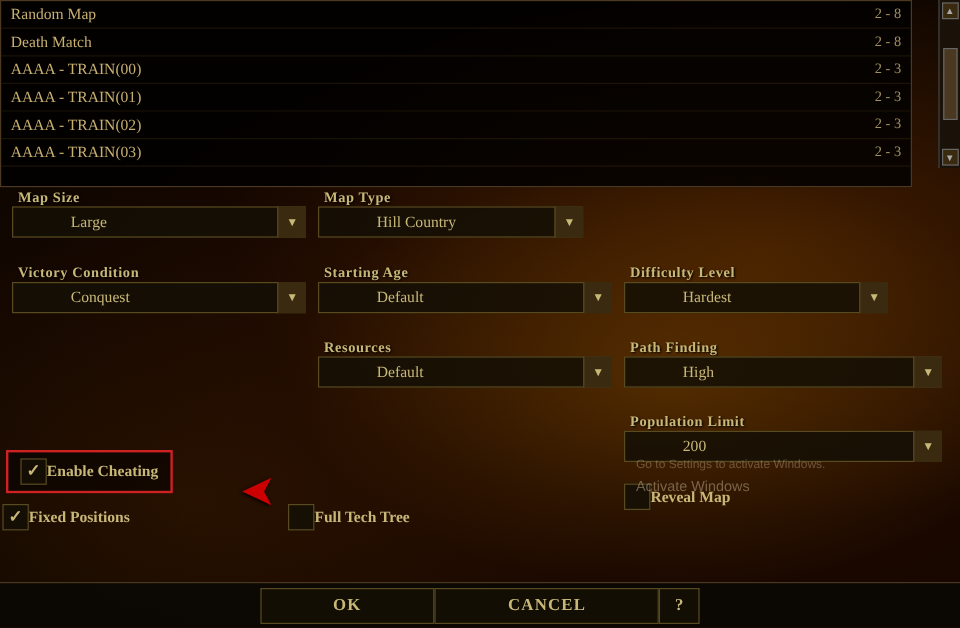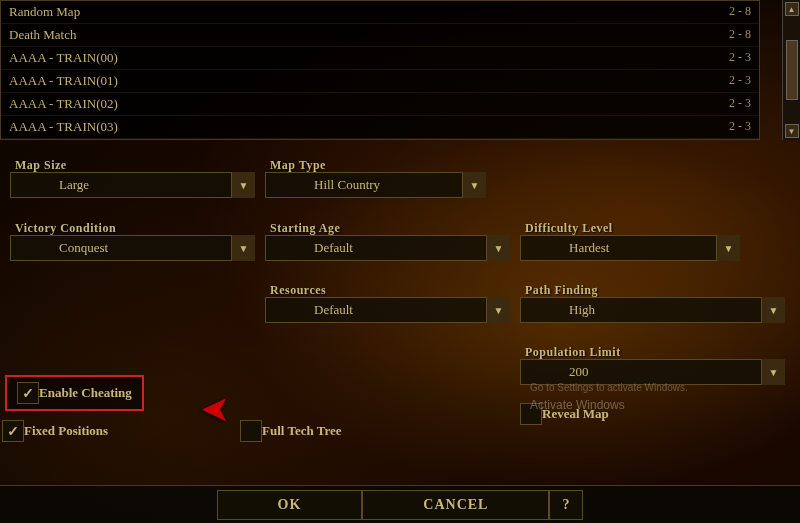--- a/index.html
+++ b/index.html
@@ -377,21 +377,21 @@
       width: 100%;
     }
   </style>
 </head>
 <body>
 
 <div class="bg-scene"></div>
 
 <div class="ui-container">
 
-  <div style="position:absolute;top:0;left:0;width:760px;height:140px;background:rgba(0,0,0,0.8);border:1px solid #4a3820;overflow:hidden;">
+  <div style="position:absolute;top:0;left:0;width:760px;height:156px;background:rgba(0,0,0,0.8);border:1px solid #4a3820;overflow:hidden;">
     <div class="map-list" id="map-list-el">
         <div class="map-row">
           <span class="map-name">Random Map</span>
           <span class="map-players">2 - 8</span>
         </div>
         <div class="map-row">
           <span class="map-name">Death Match</span>
           <span class="map-players">2 - 8</span>
         </div>
         <div class="map-row">

